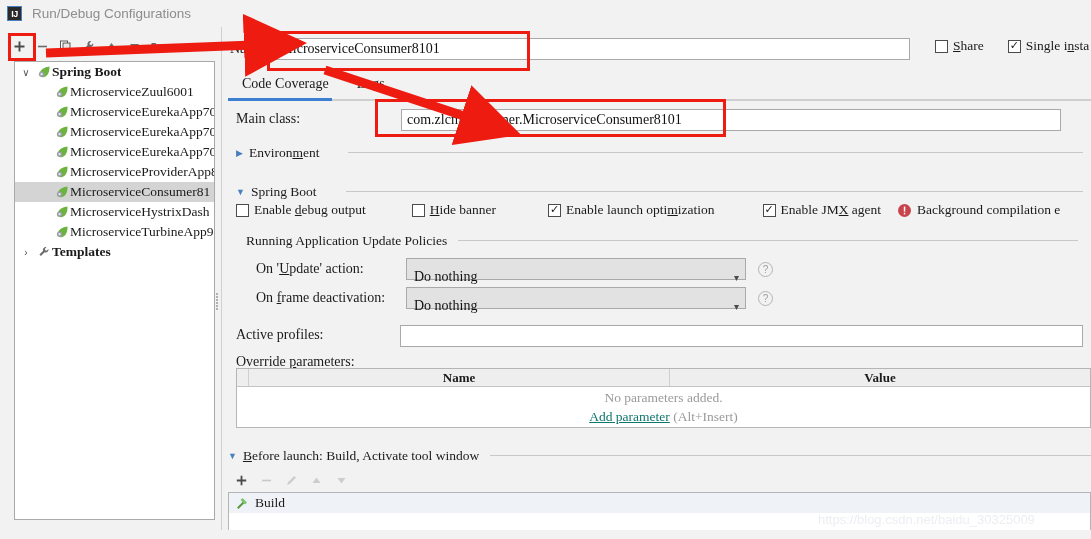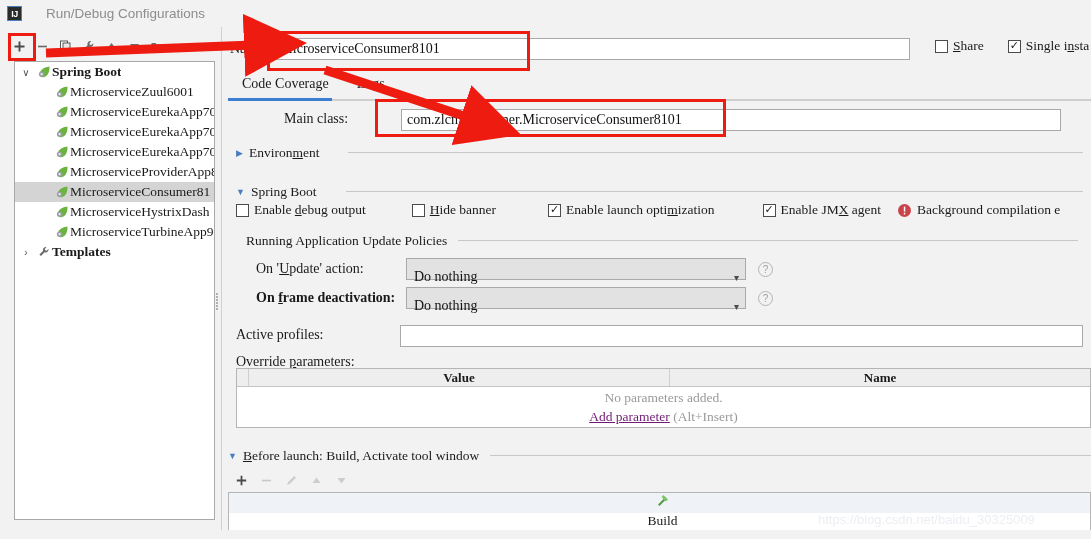--- a/index.html
+++ b/index.html
@@ -24,21 +24,21 @@
     width: 15px; height: 15px; flex: 0 0 auto;
     background: #2b2b2b;
     border: 1px solid #4a7fbd;
     color: #ffffff;
     font-family: "Liberation Sans", sans-serif;
     font-size: 9px; font-weight: bold;
     display: flex; align-items: center; justify-content: center;
     letter-spacing: -0.5px;
   }
   .title-text {
-    margin-left: 24px;
+    margin-left: 10px;
     font-family: "Liberation Sans", sans-serif;
     font-size: 13.5px;
     color: #8d8d8d;
   }
 
   
   .left-toolbar {
     position: absolute; left: 0; top: 32px; width: 213px; height: 28px;
     display: flex; align-items: center; gap: 0px; padding-left: 8px;
   }
@@ -176,42 +176,41 @@
   .pt-head .cell {
     flex: 1; text-align: center; font-size: 13px; font-weight: bold;
     line-height: 17px; border-right: 1px solid #cfcfcf;
   }
   .pt-head .cell:last-child { border-right: none; }
   .pt-empty {
     text-align: center; color: #9a9a9a; font-size: 13.5px;
     margin-top: 3px;
   }
   .pt-add { text-align: center; font-size: 13.5px; margin-top: 3px; }
-  .pt-add a { color: #701a75; text-decoration: underline; }
+  .pt-add a { color: #0f766e; text-decoration: underline; }
   .pt-add .hint { color: #9a9a9a; text-decoration: none; }
 
   
   .bl-head {
     position: absolute; left: 228px; top: 448px;
     display: flex; align-items: center; gap: 6px; font-size: 13.5px; white-space: nowrap;
   }
   .bl-line { position: absolute; left: 490px; top: 455px; width: 601px; height: 1px; background: #c8c8c8; }
   .bl-toolbar {
     position: absolute; left: 230px; top: 468px; width: 200px; height: 24px;
     display: flex; align-items: center; gap: 2px;
   }
   .bl-list {
     position: absolute; left: 228px; top: 492px; width: 863px; height: 40px;
     border: 1px solid #b5b5b5; background: #ffffff;
   }
   .bl-item {
     height: 20px; background: #eff3f8;
     display: flex; align-items: center; gap: 6px; padding-left: 6px;
     font-size: 13.5px;
-    flex-direction: column;
   }
 
   
   .anno { position: absolute; border: 3px solid #ee1c10; pointer-events: none; }
   .anno-svg { position: absolute; left: 0; top: 0; width: 1091px; height: 539px; pointer-events: none; }
 
   .watermark {
     position: absolute; left: 818px; top: 512px;
     font-family: "Liberation Sans", sans-serif; font-size: 13px;
     color: #eceef2; white-space: nowrap;
@@ -426,21 +425,21 @@
   <div class="tabs">
     <div class="tab">Code Coverage</div>
     <div class="tab">Logs</div>
   </div>
   <div class="tab-underline-track"></div>
   <div class="tab-underline-active"></div>
 
   <div class="form">
 
     <div class="row" style="left:8px; top:8px;">
-      <div class="flabel" style="width:165px;margin-left:48px;">Main class:</div>
+      <div class="flabel" style="width:165px;">Main class:</div>
     </div>
     <input class="ftext" style="position: absolute; left: 173px; top: 6px; width: 660px;" type="text" value="com.zlcm.consumer.MicroserviceConsumer8101">
 
     <div class="section-head" style="left:8px; top:42px;">
       <span class="arrow">▶</span>
       <span><span class="ul-char" style="text-decoration:none;margin-top:32px;">Environ</span><span class="ul-char">m</span><span>ent</span></span>
     </div>
     <div class="section-line" style="left:120px; top:49px; width:735px;"></div>
 
     <div class="section-head" style="left:8px; top:81px;">
@@ -490,42 +489,42 @@
     <div class="row" style="left:28px; top:155px; width:820px;">
       <span class="flabel" style="width:150px;">On '<span class="ul-char">U</span>pdate' action:</span>
       <span class="combo" style="width:340px;">
         <span>Do nothing</span>
         <span class="chev">▾</span>
       </span>
       <span class="help-ico" style="margin-left:12px;">?</span>
     </div>
 
     <div class="row" style="left:28px; top:184px; width:820px;">
-      <span class="flabel" style="width:150px;font-weight:bold;">On <span class="ul-char">f</span>rame deactivation:</span>
+      <span class="flabel" style="width:150px;">On <span class="ul-char">f</span>rame deactivation:</span>
       <span class="combo" style="width:340px;">
         <span>Do nothing</span>
         <span class="chev">▾</span>
       </span>
       <span class="help-ico" style="margin-left:12px;">?</span>
     </div>
 
     <div class="row" style="left:8px; top:224px;">
       <span class="flabel">Active profiles:</span>
     </div>
     <input class="ftext" style="position: absolute; left: 172px; top: 222px; width: 683px;" type="text" value="">
 
     <div class="row" style="left:8px; top:251px;">
       <span class="flabel">Override <span class="ul-char">p</span>arameters:</span>
     </div>
 
     <div class="param-table">
       <div class="pt-head">
         <div class="gut"></div>
+        <div class="cell">Name</div>
         <div class="cell">Value</div>
-        <div class="cell">Name</div>
       </div>
       <div class="pt-empty">No parameters added.</div>
       <div class="pt-add">
         <a href="#">Add parameter</a>
         <span class="hint">(Alt+Insert)</span>
       </div>
     </div>
   </div>
 
   <div class="bl-head">

